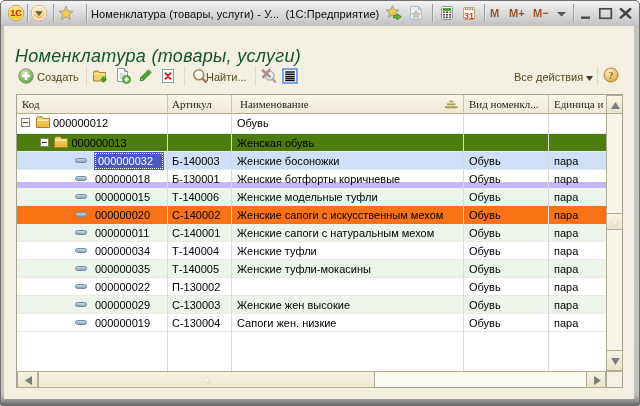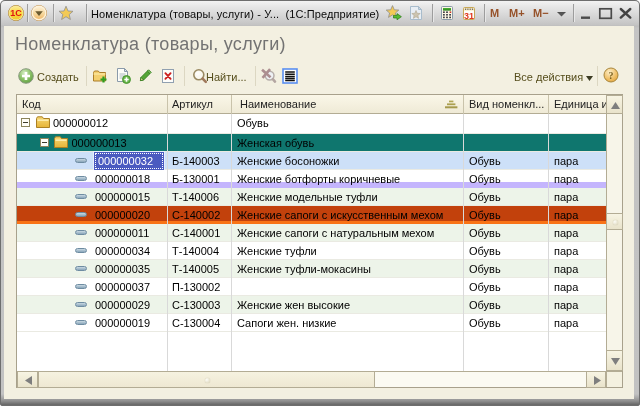--- a/index.html
+++ b/index.html
@@ -8,28 +8,28 @@
 #win {
   position:relative; width:640px; height:406px;
   background:linear-gradient(180deg,#f5f5f5 0px,#e8e8e8 6px,#d2d2d2 18px,#c3c3c3 25px,#bdbdbd 26px,#c4c4c4 28px,#c2c2c2 394px,#a6a6a6 398px,#8f8f8f 401px,#6f6f6f 404px,#5f5f5f 406px);
   border-radius:5px 5px 3px 3px; box-shadow:inset 0 0 0 1px #6e6e6e;
 }
 #titlebar { position:absolute; left:0; top:0; width:640px; height:26px; }
 .tsep { position:absolute; top:4px; width:1px; height:18px; background:#9d9d9d; box-shadow:1px 0 0 #e8e8e8; }
 #titletext { position:absolute; left:91px; top:8px; color:#0a0a0a; font-size:11px; letter-spacing:0.1px; white-space:nowrap; }
 .mbtn { position:absolute; top:7px; color:#96522a; font-weight:bold; font-size:11px; }
 #content { position:absolute; left:4px; top:26px; width:630px; height:373px; background:#f3f0e1; }
-#formtitle { position:absolute; left:11px; top:8px; font-size:18px; color:#737373; letter-spacing:0.3px; white-space:nowrap; }
+#formtitle { position:absolute; left:11px; top:20px; font-size:18px; color:#14532d; letter-spacing:0.3px; white-space:nowrap;font-style:italic; }
 
 .tbtext { position:absolute; top:45px; color:#564e1c; font-size:11px; white-space:nowrap; }
 .tbsep { position:absolute; top:40px; width:1px; height:20px; background:#dcd7c2; }
 .icon16 { position:absolute; width:16px; height:16px; top:42px; }
 
 #tbl { position:absolute; left:12px; top:68px; width:607px; height:294px; background:#fff; border:1px solid #a8a18c; }
-#thead { position:absolute; left:0; top:0; width:589px; height:19px; background:linear-gradient(180deg,#faf7e8,#efead6); border-bottom:1px solid #b3ac94; }
+#thead { position:absolute; left:0; top:0; width:589px; height:19px; background:linear-gradient(180deg,#faf7e8,#efead6); border-bottom:1px solid #b3ac94;font-family:Liberation Serif, serif; }
 .hsep { position:absolute; top:0; width:1px; height:19px; background:#c9c3ab; }
 .htext { position:absolute; top:3px; color:#1e1e1e; white-space:nowrap; }
 .colline { position:absolute; top:19px; width:1px; height:257px; background:#d9d9d9; }
 .row { position:absolute; left:0; width:589px; }
 .cell { position:absolute; top:3px; white-space:nowrap; color:#000; }
 .minusbox { position:absolute; width:9px; height:9px; border:1px solid #8c855c; background:#fffef8; }
 .minusbox:after { content:""; position:absolute; left:1px; top:3px; width:5px; height:1px; background:#3c3c2c; }
 .dash { position:absolute; width:12px; height:5px; border-radius:2.5px; background:linear-gradient(180deg,#c8d8e2,#8aa6ba); border:1px solid #6e8ca2; }
 
 .sbtn { position:absolute; background:linear-gradient(180deg,#f7f4e3,#e9e3cb); border:1px solid #b3ac94; }
@@ -239,21 +239,21 @@
                   <stop offset="0" stop-color="#f6d774"></stop>
                   <stop offset="1" stop-color="#e6b438"></stop>
                 </linearGradient>
               </defs>
   <path d="M0.5 2.5 L0.5 11.5 L13.5 11.5 L13.5 2.5 L7.5 2.5 L6.3 0.8 L1.5 0.8 Z" fill="url(#fg18.5)" stroke="#ab8024" stroke-width="1"></path>
   <path d="M1.5 4.2 L12.5 4.2" stroke="#fcedb0" stroke-width="1.5"></path>
 </svg>
             <div class="cell" style="left:36px">000000012</div>
             <div class="cell" style="left:220px">Обувь</div>
           </div>
-          <div class="row" style="top:39px;height:18px;background:#0f766e;border-bottom:1px solid #eaeae2">
+          <div class="row" style="top:39px;height:18px;background:#4d7c0f;border-bottom:1px solid #eaeae2">
             <div class="minusbox" style="left:22.5px;top:4px"></div>
             <svg style="position:absolute;left:37px;top:2px" width="15" height="13" viewBox="0 0 15 13">
   <defs>
                 <linearGradient id="fg37" x1="0" y1="0" x2="0" y2="1">
                   <stop offset="0" stop-color="#f6d774"></stop>
                   <stop offset="1" stop-color="#e6b438"></stop>
                 </linearGradient>
               </defs>
   <path d="M0.5 2.5 L0.5 11.5 L13.5 11.5 L13.5 2.5 L7.5 2.5 L6.3 0.8 L1.5 0.8 Z" fill="url(#fg37)" stroke="#ab8024" stroke-width="1"></path>
   <path d="M1.5 4.2 L12.5 4.2" stroke="#fcedb0" stroke-width="1.5"></path>
@@ -279,21 +279,21 @@
             <div class="cell" style="left:537px">пара</div>
           </div>
           <div class="row" style="top:93px;height:18px;background:#edf4e9;border-bottom:1px solid #eaeae2">
             <div class="dash" style="left:58px;top:6px"></div>
             <div class="cell" style="left:78px">000000015</div>
             <div class="cell" style="left:155px">Т-140006</div>
             <div class="cell" style="left:220px">Женские модельные туфли</div>
             <div class="cell" style="left:452px">Обувь</div>
             <div class="cell" style="left:537px">пара</div>
           </div>
-          <div class="row" style="top:111px;height:18px;background:#c2410c;border-bottom:3px solid #f97316">
+          <div class="row" style="top:111px;height:18px;background:#f97316;border-bottom:3px solid #f97316">
             <div class="dash" style="left:58px;top:6px"></div>
             <div class="cell" style="left:78px">000000020</div>
             <div class="cell" style="left:155px">С-140002</div>
             <div class="cell" style="left:220px">Женские сапоги с искусственным мехом</div>
             <div class="cell" style="left:452px">Обувь</div>
             <div class="cell" style="left:537px">пара</div>
           </div>
           <div class="row" style="top:129px;height:18px;background:#edf4e9;border-bottom:1px solid #eaeae2">
             <div class="dash" style="left:58px;top:6px"></div>
             <div class="cell" style="left:78px">000000011</div>
@@ -313,21 +313,21 @@
           <div class="row" style="top:165px;height:18px;background:#edf4e9;border-bottom:1px solid #eaeae2">
             <div class="dash" style="left:58px;top:6px"></div>
             <div class="cell" style="left:78px">000000035</div>
             <div class="cell" style="left:155px">Т-140005</div>
             <div class="cell" style="left:220px">Женские туфли-мокасины</div>
             <div class="cell" style="left:452px">Обувь</div>
             <div class="cell" style="left:537px">пара</div>
           </div>
           <div class="row" style="top:183px;height:18px;background:#fff;border-bottom:1px solid #eaeae2">
             <div class="dash" style="left:58px;top:6px"></div>
-            <div class="cell" style="left:78px">000000037</div>
+            <div class="cell" style="left:78px">000000022</div>
             <div class="cell" style="left:155px">П-130002</div>
             <div class="cell" style="left:452px">Обувь</div>
             <div class="cell" style="left:537px">пара</div>
           </div>
           <div class="row" style="top:201px;height:18px;background:#edf4e9;border-bottom:1px solid #eaeae2">
             <div class="dash" style="left:58px;top:6px"></div>
             <div class="cell" style="left:78px">000000029</div>
             <div class="cell" style="left:155px">С-130003</div>
             <div class="cell" style="left:220px">Женские жен высокие</div>
             <div class="cell" style="left:452px">Обувь</div>

